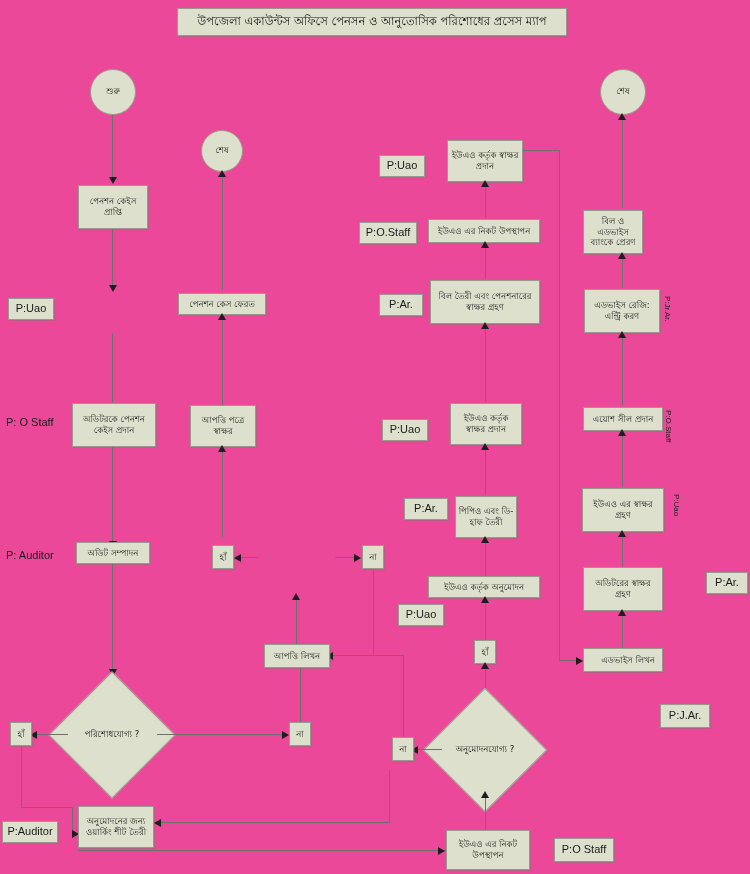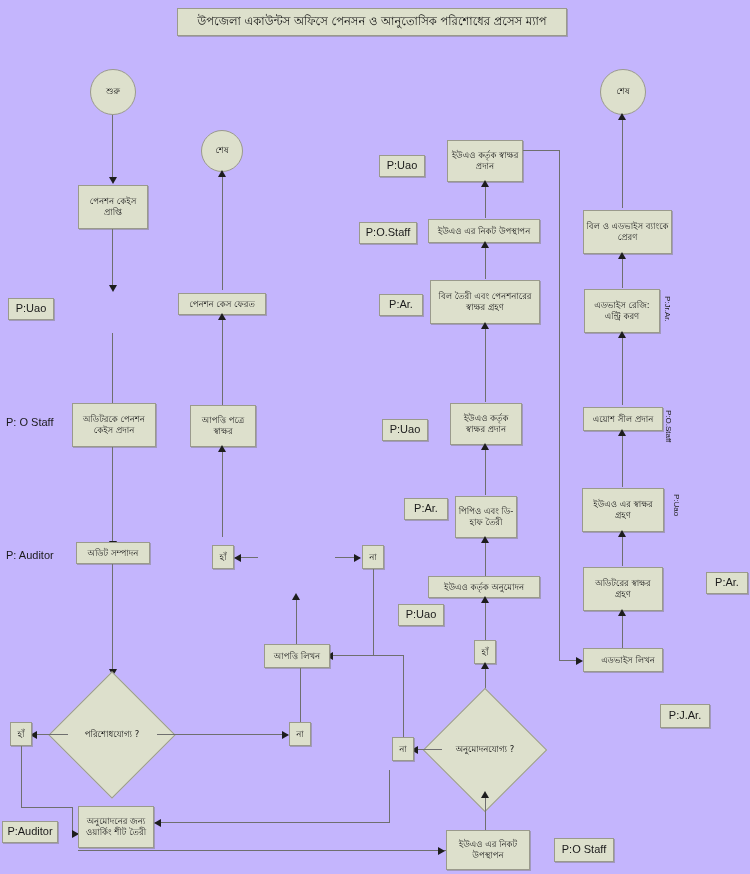--- a/index.html
+++ b/index.html
@@ -1,17 +1,17 @@
 <!DOCTYPE html>
 <html><head>
 <meta charset="utf-8">
 <style>
   html,body{margin:0;padding:0;background:#ffffff;}
   body{font-family:"Liberation Sans","DejaVu Sans",sans-serif;}
-  #canvas{position:relative;width:750px;height:874px;background:#c4b5fd;overflow:hidden;}
+  #canvas{position:relative;width:750px;height:874px;background:#ec4899;overflow:hidden;}
 
   .node{
     position:absolute;
     box-sizing:border-box;
     background:#dde0cc;
     border:1px solid #9a9a8c;
     color:#1a1a1a;
     display:flex;
     align-items:center;
     justify-content:center;
@@ -246,21 +246,21 @@
 
   <div class="ln lnh" style="left:155px;top:822px;width:235px;"></div>
   <div class="ln lnv" style="left:389px;top:770px;height:53px;"></div>
   <div class="arr arr-left" style="left:154px;top:819px;"></div>
 
   <div class="term" style="left:600px;top:69px;width:46px;height:46px;">শেষ</div>
 
   <div class="ln lnv" style="left:622px;top:115px;height:93px;"></div>
   <div class="arr arr-up" style="left:618px;top:113px;"></div>
 
-  <div class="node bn" style="left:583px;top:210px;width:89px;height:44px;">বিল ও এডভাইস ব্যাংকে প্রেরণ</div>
+  <div class="node bn" style="left:583px;top:210px;width:60px;height:44px;">বিল ও এডভাইস ব্যাংকে প্রেরণ</div>
 
   <div class="ln lnv" style="left:622px;top:254px;height:34px;"></div>
   <div class="arr arr-up" style="left:618px;top:252px;"></div>
 
   <div class="node bn" style="left:584px;top:289px;width:76px;height:44px;">এডভাইস রেজি: এন্ট্রি করণ</div>
   <div class="rot" style="left:672px;top:296px;">P:Jr.Ar.</div>
 
   <div class="ln lnv" style="left:622px;top:333px;height:72px;"></div>
   <div class="arr arr-up" style="left:618px;top:331px;"></div>
 

